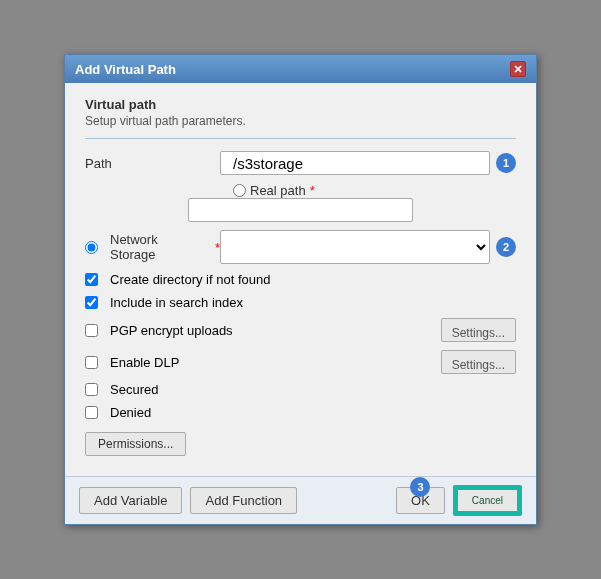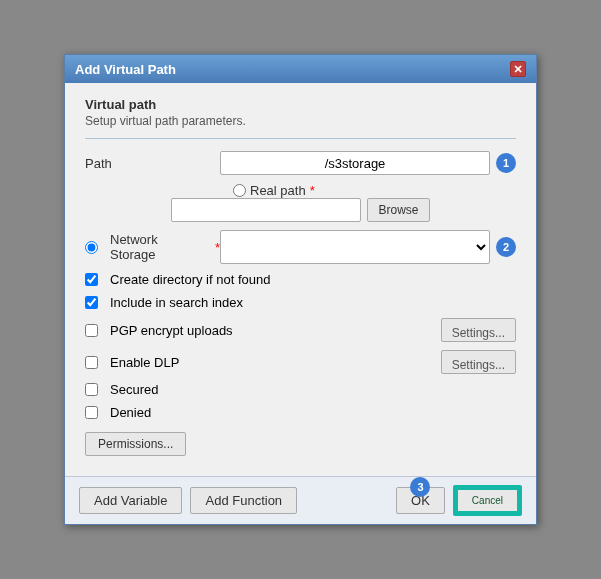--- a/index.html
+++ b/index.html
@@ -67,25 +67,24 @@
       width: 135px;
       color: #333;
       font-size: 13px;
       flex-shrink: 0;
     }
     .form-input {
       flex: 1;
       height: 24px;
       border: 1px solid #aaa;
       border-radius: 2px;
-      padding: 2px 6px;
-      font-size: 13px;
+      padding: 2px 12px;
+      font-size: 15px;
       background: white;
       outline: none;
-      text-align: center;
     }
     .input-with-badge {
       position: relative;
       display: flex;
       align-items: center;
       flex: 1;
     }
     .badge {
       width: 20px;
       height: 20px;
@@ -271,21 +270,20 @@
     <div class="real-path-row">
       <div class="form-label">
         <label style="display:flex;align-items:center;gap:4px;cursor:pointer;">
           <input type="radio" name="path-type" style="">
           <span>Real path</span>
             <span style="color:red">*</span>
         </label>
       </div>
       <div class="input-with-badge" style="flex:1;display:flex;align-items:center;">
         <input type="text" class="form-input" style="flex: 1 1 0%;">
-        <button class="browse-btn">Browse</button>
       </div>
     </div>
 
     <div class="network-row">
       <div class="form-label">
         <label style="display:flex;align-items:center;gap:12px;cursor:pointer;">
           <input type="radio" name="path-type" checked="" style="">
           <span>Network Storage</span>
             <span style="color:red">*</span>
         </label>

